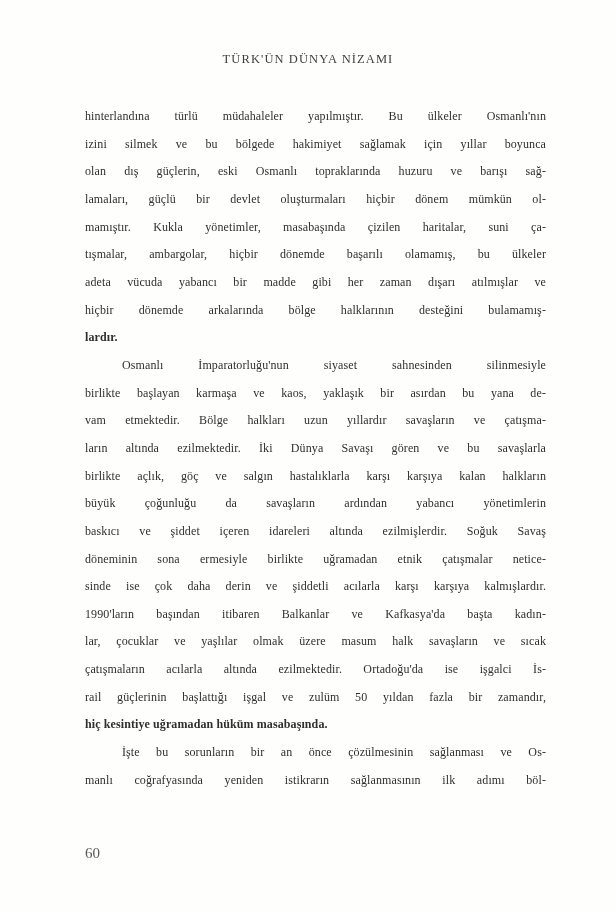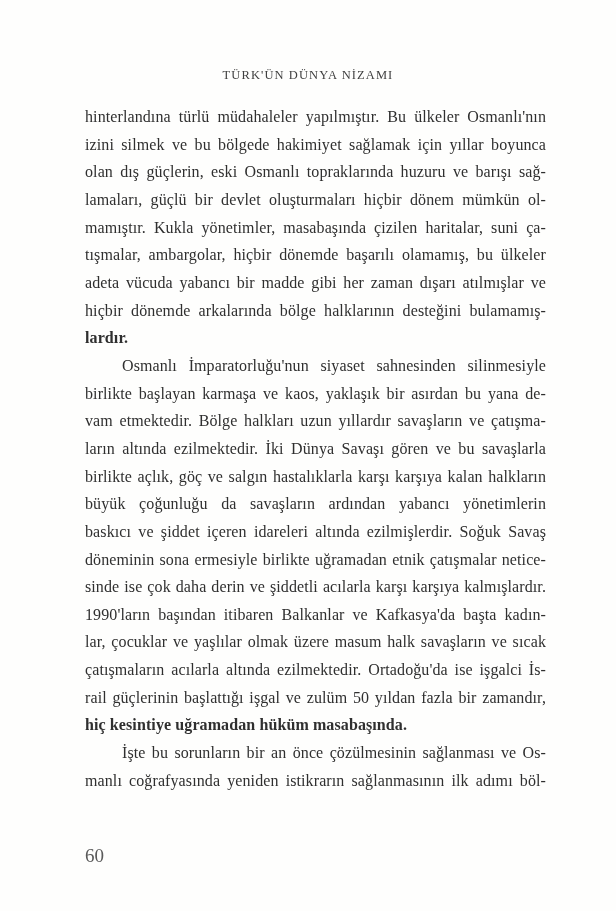--- a/index.html
+++ b/index.html
@@ -10,21 +10,21 @@
   .page {
     position: relative;
     width: 616px;
     height: 911px;
     background: #fefefd;
     overflow: hidden;
     font-family: "Liberation Serif", "DejaVu Serif", serif;
   }
   .running-header {
     position: absolute;
-    top: 68px;
+    top: 52px;
     left: 0;
     right: 0;
     text-align: center;
     font-size: 12.5px;
     letter-spacing: 1.1px;
     color: #3f3f3f;
   }
   .body-text {
     position: absolute;
     top: 103px;
@@ -48,31 +48,31 @@
     text-align-last: left;
     font-weight: bold;
   }
   .line.indent {
     text-indent: 37px;
   }
   .page-number {
     position: absolute;
     top: 845px;
     left: 85px;
-    font-size: 19px;
+    font-size: 15px;
     color: #5a5a5a;
   }
 </style>
 </head>
 <body>
 
 <div class="page">
   <div class="running-header">TÜRK'ÜN DÜNYA NİZAMI</div>
 
-  <div class="body-text justified" style="font-size: 16px;">
+  <div class="body-text justified" style="font-size: 12px;">
       <div class="line">hinterlandına türlü müdahaleler yapılmıştır. Bu ülkeler Osmanlı'nın</div>
       <div class="line">izini silmek ve bu bölgede hakimiyet sağlamak için yıllar boyunca</div>
       <div class="line">olan dış güçlerin, eski Osmanlı topraklarında huzuru ve barışı sağ-</div>
       <div class="line">lamaları, güçlü bir devlet oluşturmaları hiçbir dönem mümkün ol-</div>
       <div class="line">mamıştır. Kukla yönetimler, masabaşında çizilen haritalar, suni ça-</div>
       <div class="line">tışmalar, ambargolar, hiçbir dönemde başarılı olamamış, bu ülkeler</div>
       <div class="line">adeta vücuda yabancı bir madde gibi her zaman dışarı atılmışlar ve</div>
       <div class="line">hiçbir dönemde arkalarında bölge halklarının desteğini bulamamış-</div>
       <div class="line last">lardır.</div>
       <div class="line indent">Osmanlı İmparatorluğu'nun siyaset sahnesinden silinmesiyle</div>

